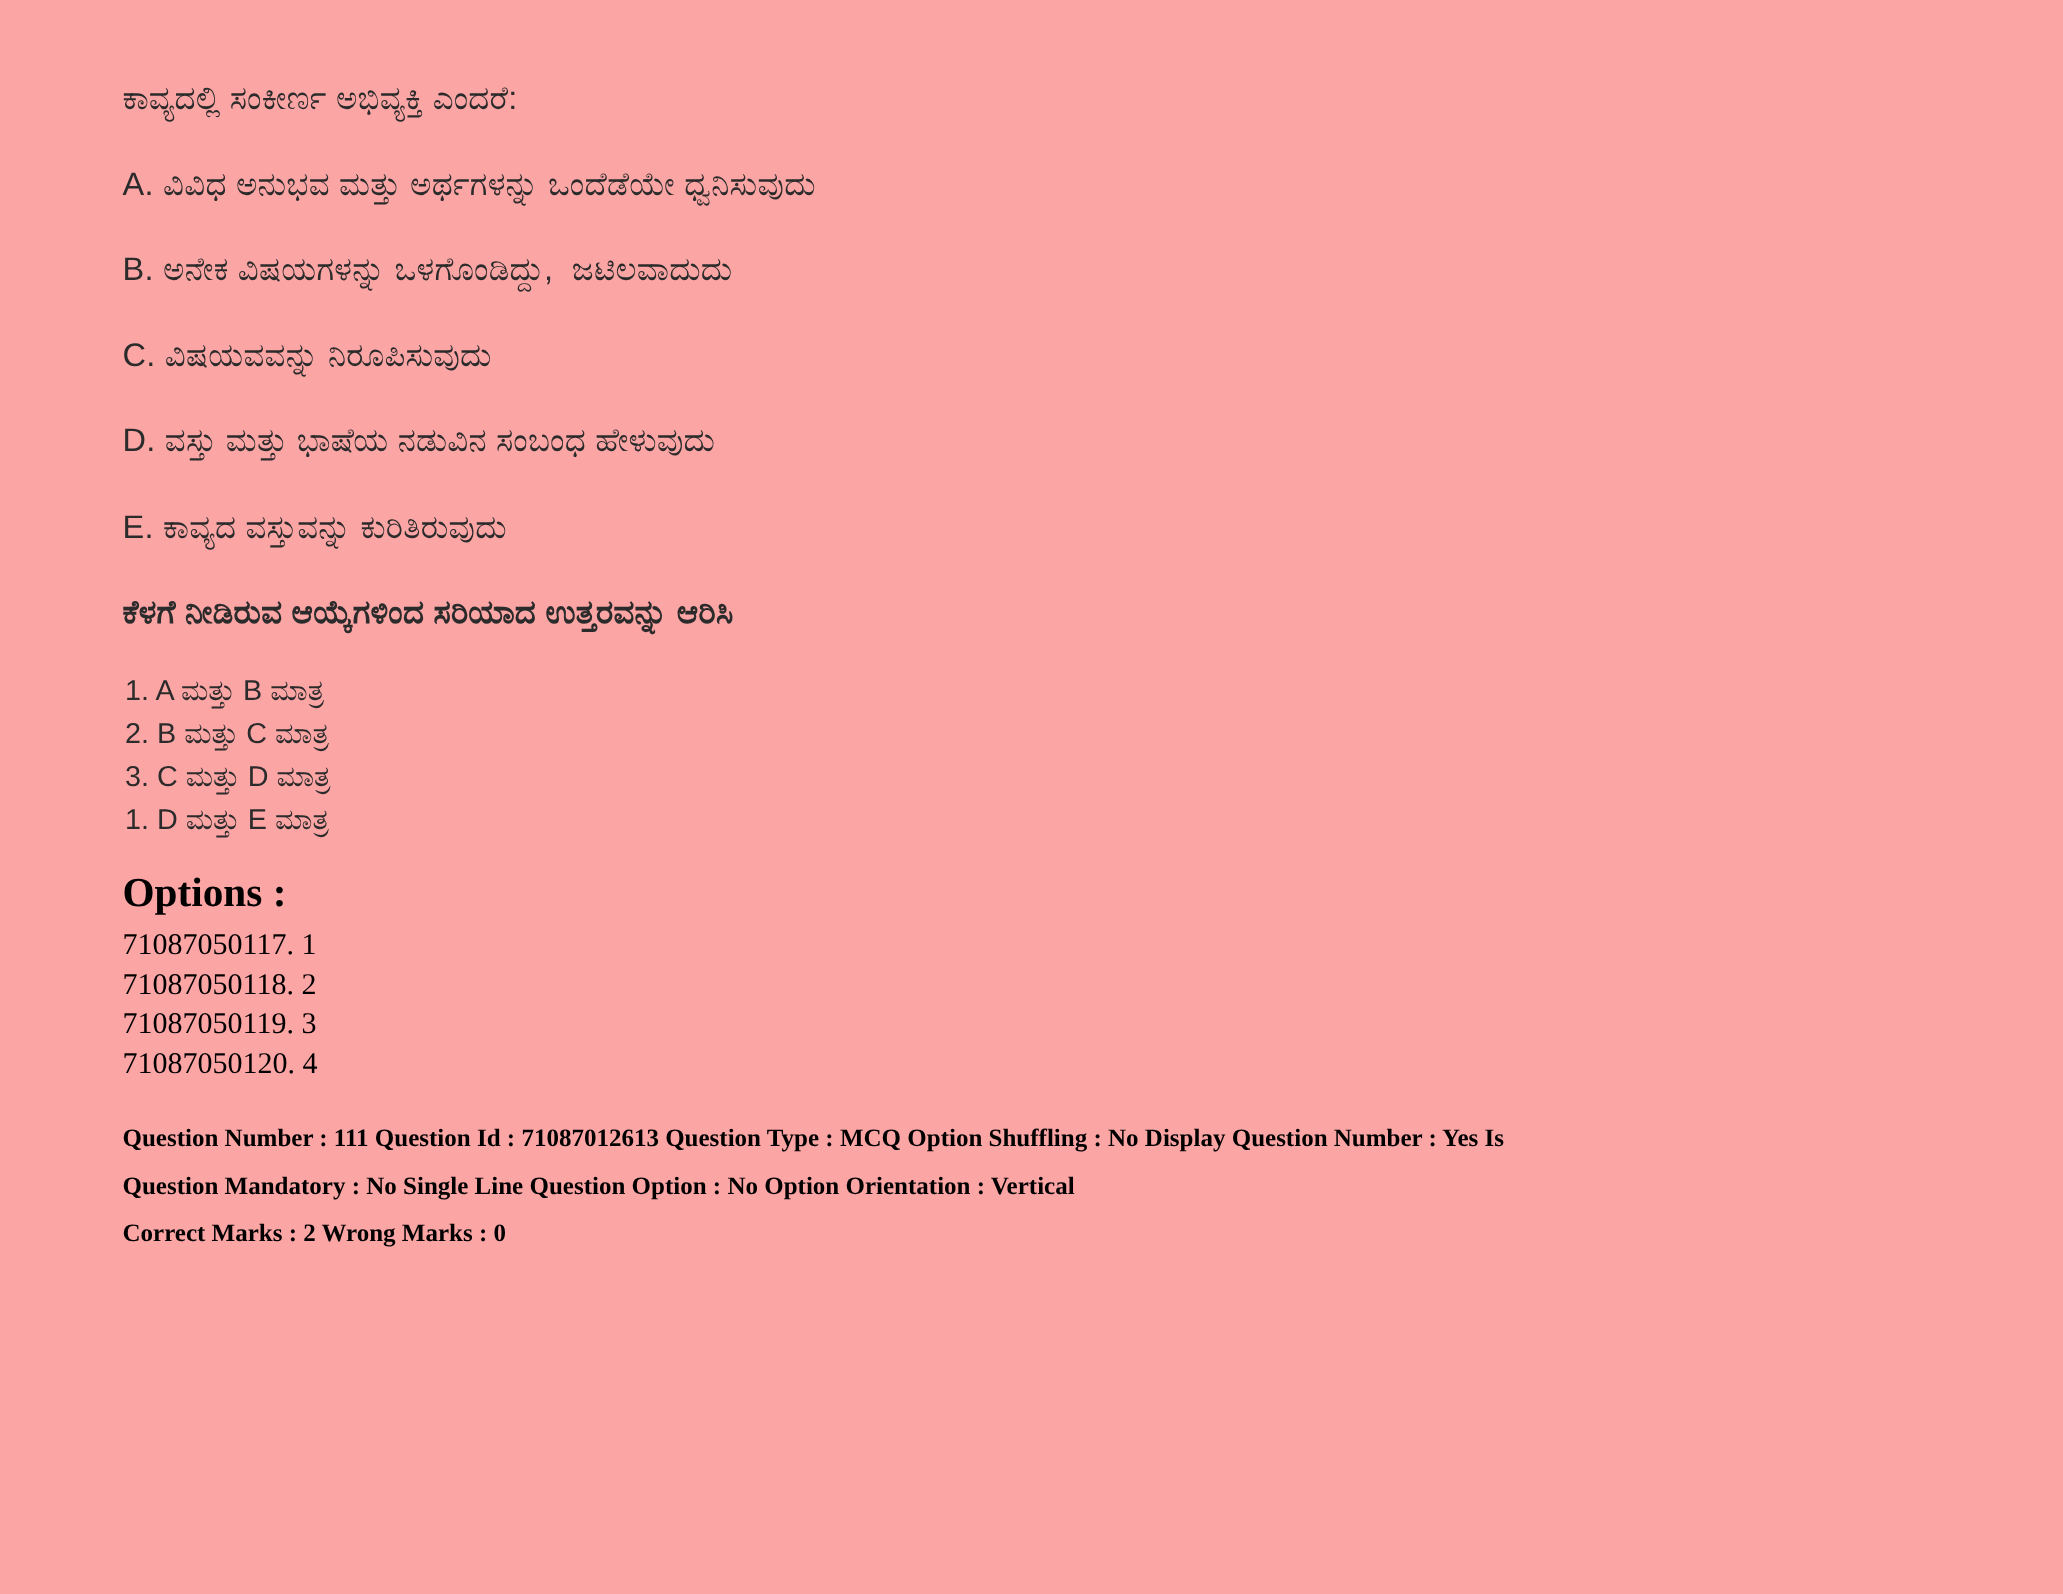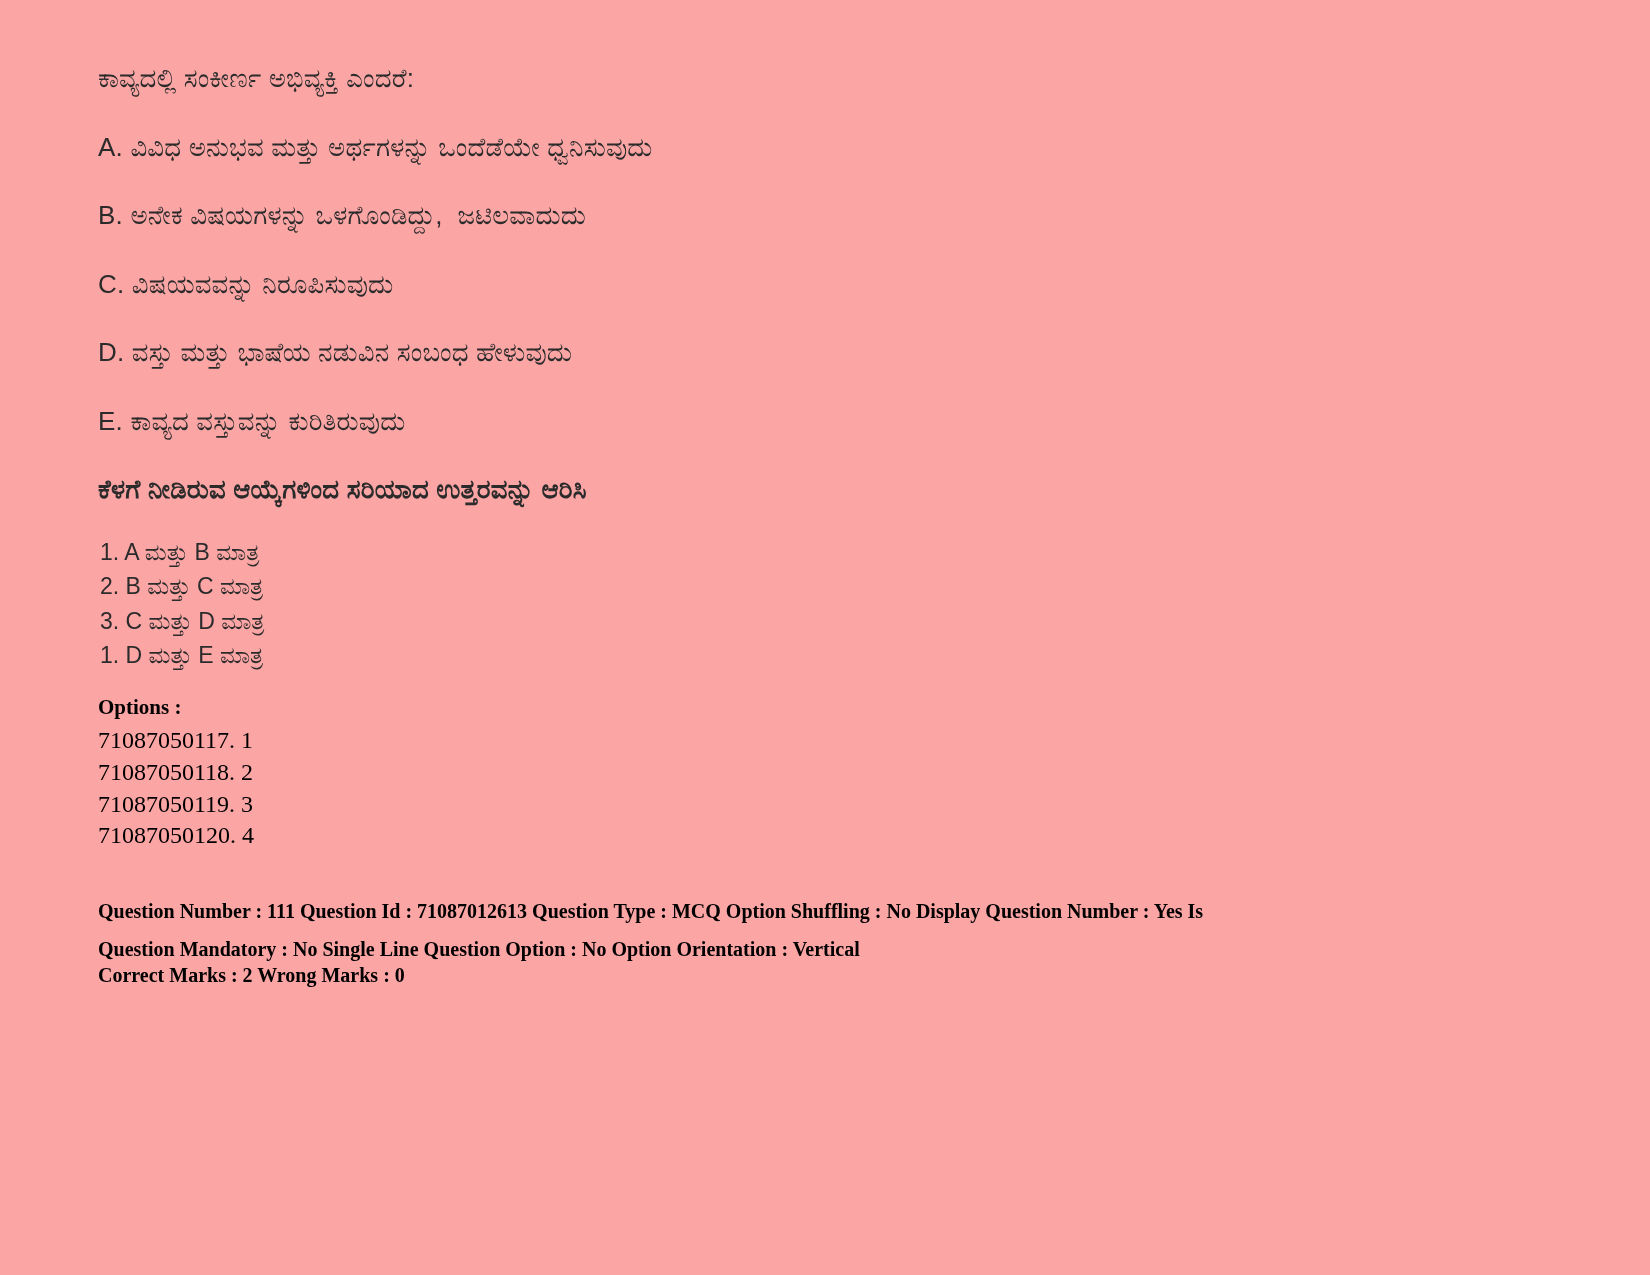--- a/index.html
+++ b/index.html
@@ -68,21 +68,21 @@
     font-family: "Liberation Sans", "DejaVu Sans", sans-serif;
     font-size: 23px;
     line-height: 1.42;
     color: #2b2b2b;
     margin: 0 0 2px 2px;
     white-space: pre;
   }
 
   
   .options-head {
-    font-size: 21px;
+    font-size: 33px;
     font-weight: bold;
     margin: 0 0 4px 0;
     line-height: 1.3;
   }
   .option-ids {
     margin: 0 0 0 0;
     padding: 0;
     list-style: none;
   }
   .option-ids li {
@@ -100,21 +100,21 @@
   }
   .meta p {
     margin: 0;
     font-size: 20px;
     font-weight: bold;
     line-height: 1.3;
     font-stretch: condensed;
     white-space: pre-wrap;
   }
   .meta .meta-line-2 { margin-top: 12px; }
-  .meta .meta-line-3 { }
+  .meta .meta-line-3 { margin-top: 12px; }
 </style>
 </head>
 <body>
 
 <div class="page">
 
   <div class="content">
 
     <p class="kn kn-stem">ಕಾವ್ಯದಲ್ಲಿ ಸಂಕೀರ್ಣ ಅಭಿವ್ಯಕ್ತಿ ಎಂದರೆ:</p>
 

